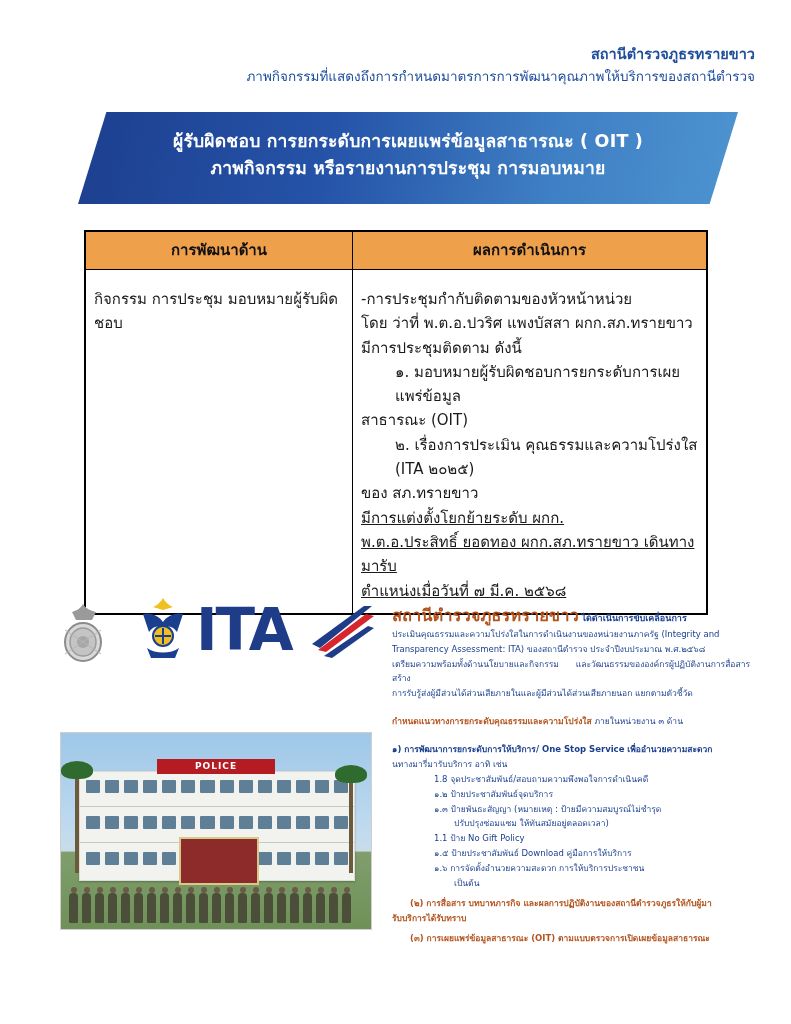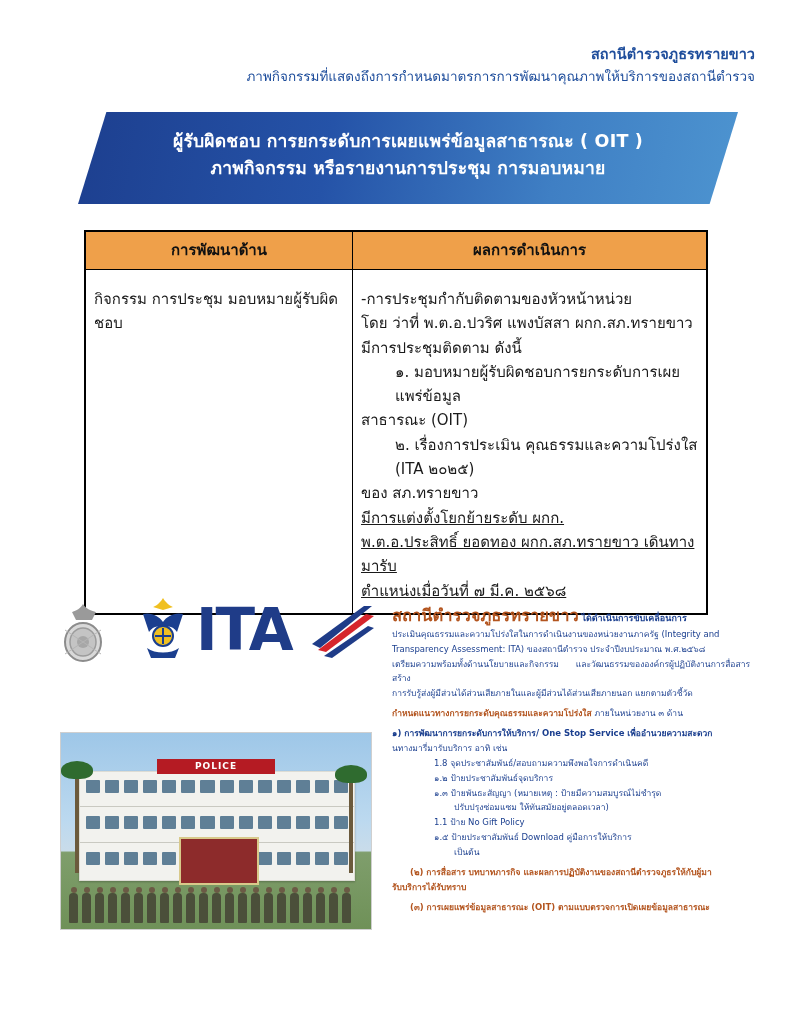--- a/index.html
+++ b/index.html
@@ -287,21 +287,21 @@
   .rt .lvl2 {
     padding-left: 18px;
   }
   .rt .lvl3 {
     padding-left: 42px;
   }
   .rt .lvl3-cont {
     padding-left: 62px;
   }
   .rt .spaced {
-    margin-top: 5px;
+    margin-top: 13px;
   }
   .rt .orange-item {
     color: #b3541e;
     font-weight: 700;
     margin-top: 5px;
   }
 </style>
 </head>
 <body>
 
@@ -481,20 +481,21 @@
 
       <p class="sub-blue spaced">๑) การพัฒนาการยกระดับการให้บริการ/ One  Stop  Service  เพื่ออำนวยความสะดวก</p>
       <p>นทางมารี่มารับบริการ  อาทิ  เช่น</p>
 
       <p class="lvl3">1.8  จุดประชาสัมพันธ์/สอบถามความพึงพอใจการดำเนินคดี</p>
       <p class="lvl3">๑.๒  ป้ายประชาสัมพันธ์จุดบริการ</p>
       <p class="lvl3">๑.๓  ป้ายพันธะสัญญา   (หมายเหตุ : ป้ายมีความสมบูรณ์ไม่ชำรุด</p>
       <p class="lvl3-cont">ปรับปรุงซ่อมแซม  ให้ทันสมัยอยู่ตลอดเวลา)</p>
       <p class="lvl3">1.1  ป้าย No Gift Policy</p>
       <p class="lvl3">๑.๕  ป้ายประชาสัมพันธ์ Download คู่มือการให้บริการ</p>
+      <p class="lvl3">๑.๖  การจัดตั้งอำนวยความสะดวก การให้บริการประชาชน</p>
       <p class="lvl3-cont">เป็นต้น</p>
 
       <p class="orange-item lvl2">(๒) การสื่อสาร บทบาทภารกิจ  และผลการปฏิบัติงานของสถานีตำรวจภูธรให้กับผู้มา</p>
       <p class="orange-item" style="margin-top:0">รับบริการได้รับทราบ</p>
       <p class="orange-item lvl2">(๓) การเผยแพร่ข้อมูลสาธารณะ  (OIT) ตามแบบตรวจการเปิดเผยข้อมูลสาธารณะ</p>
     </div>
 
   </div>
 </div>
 

